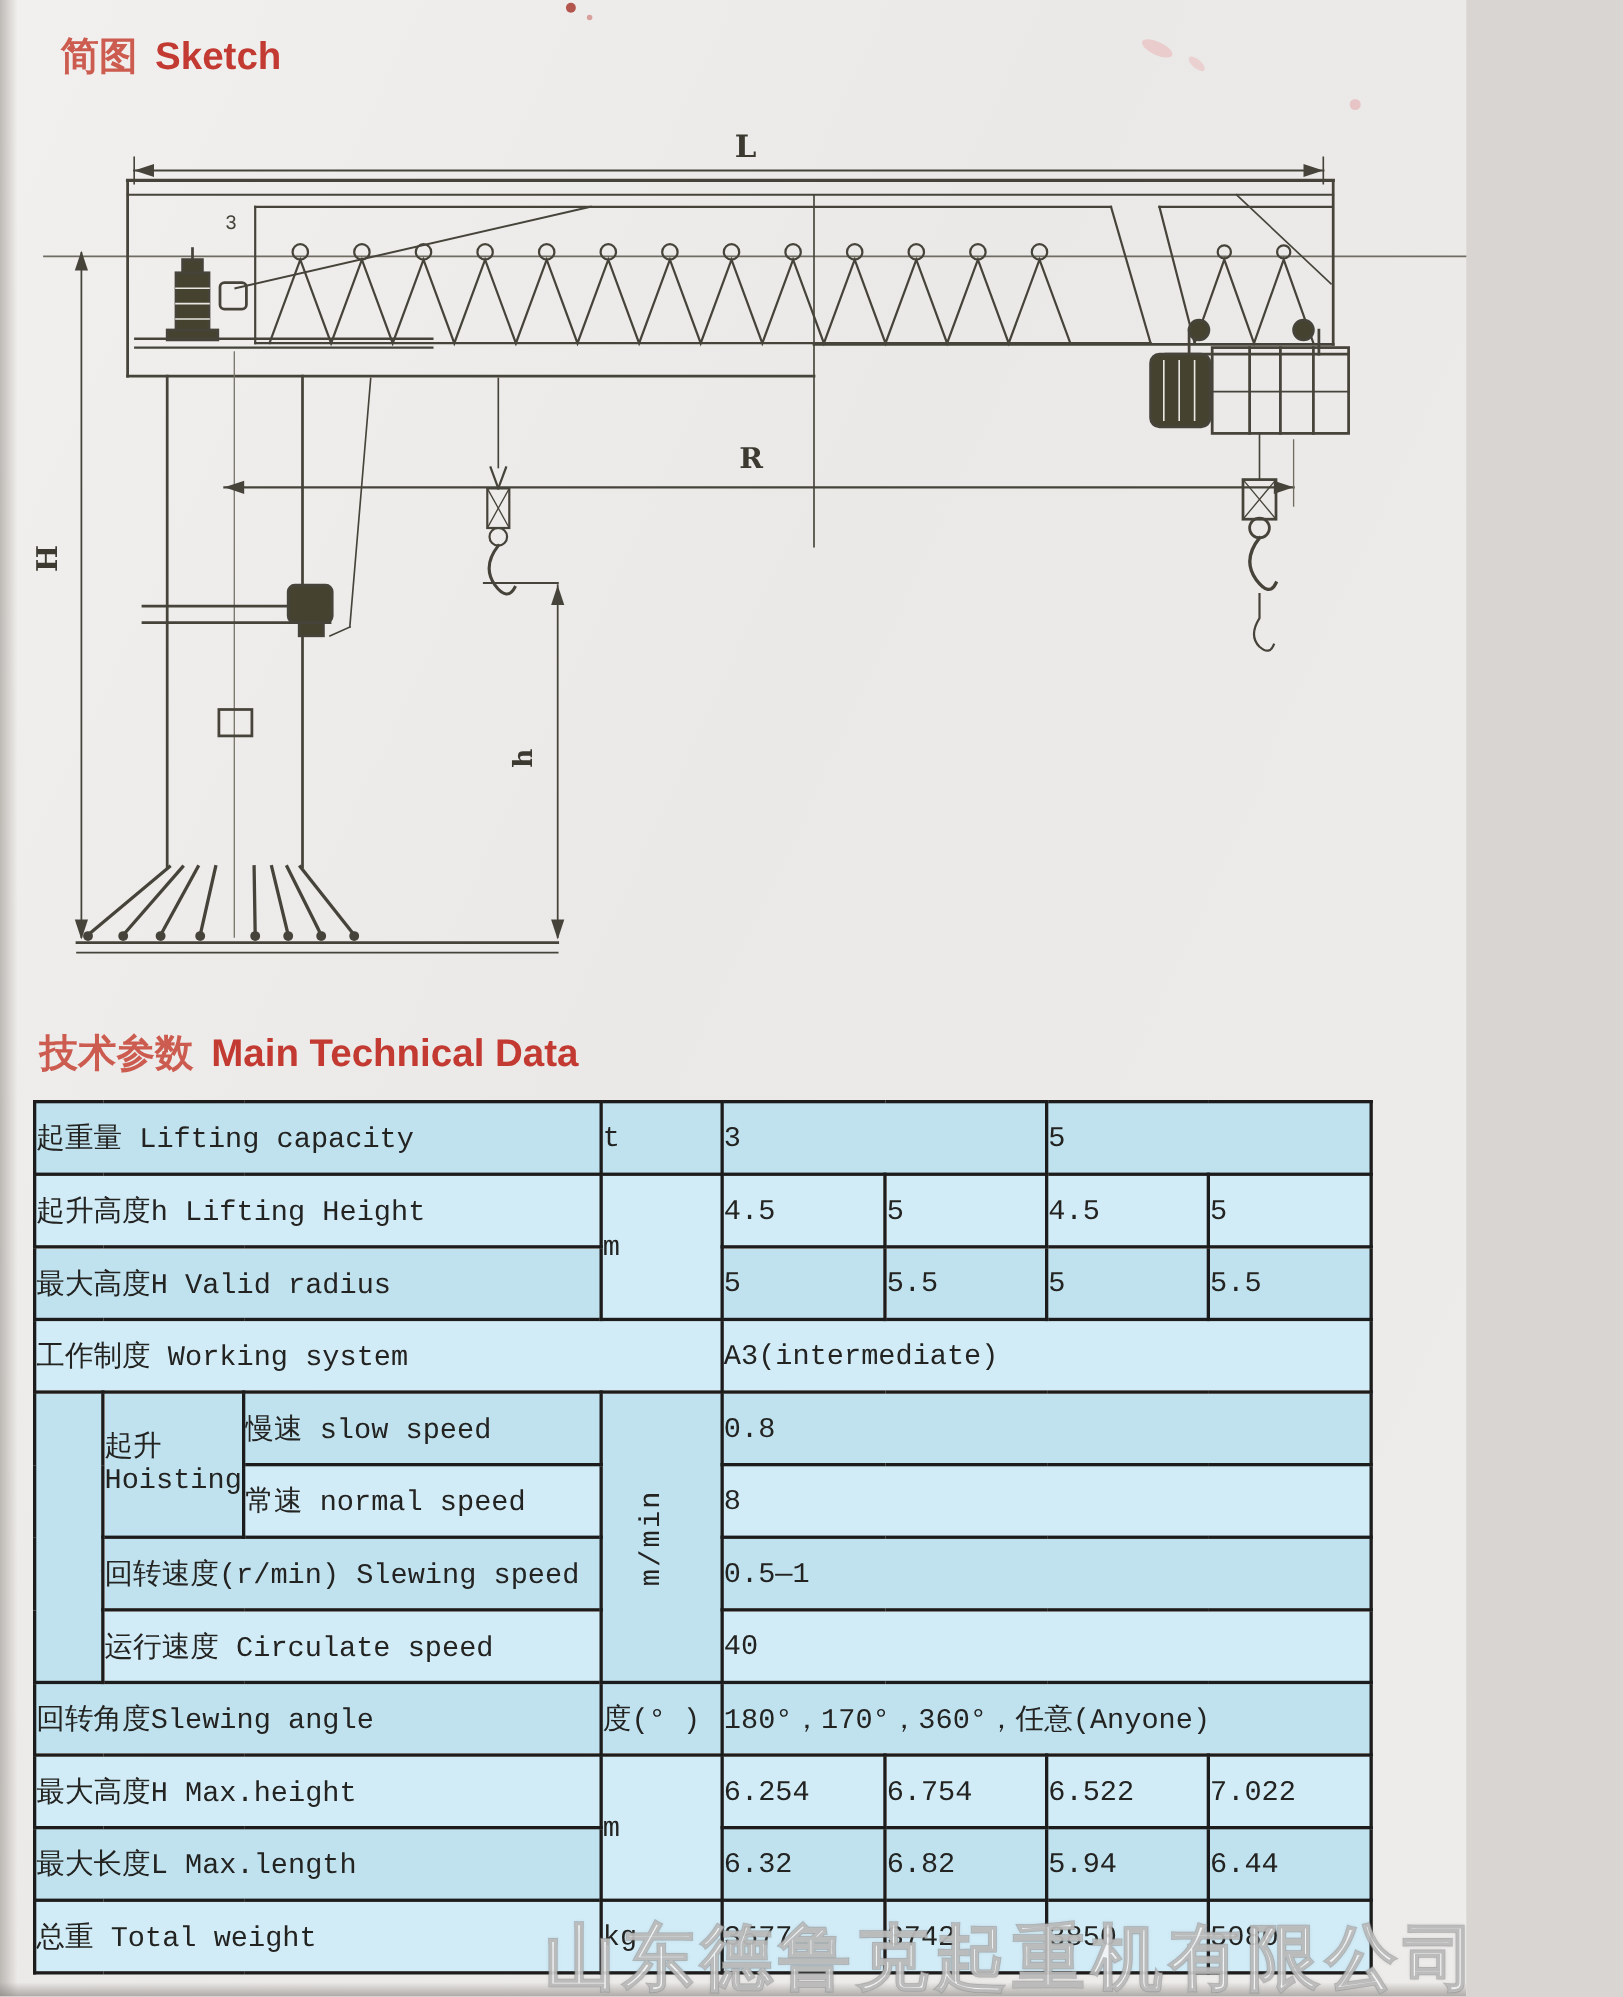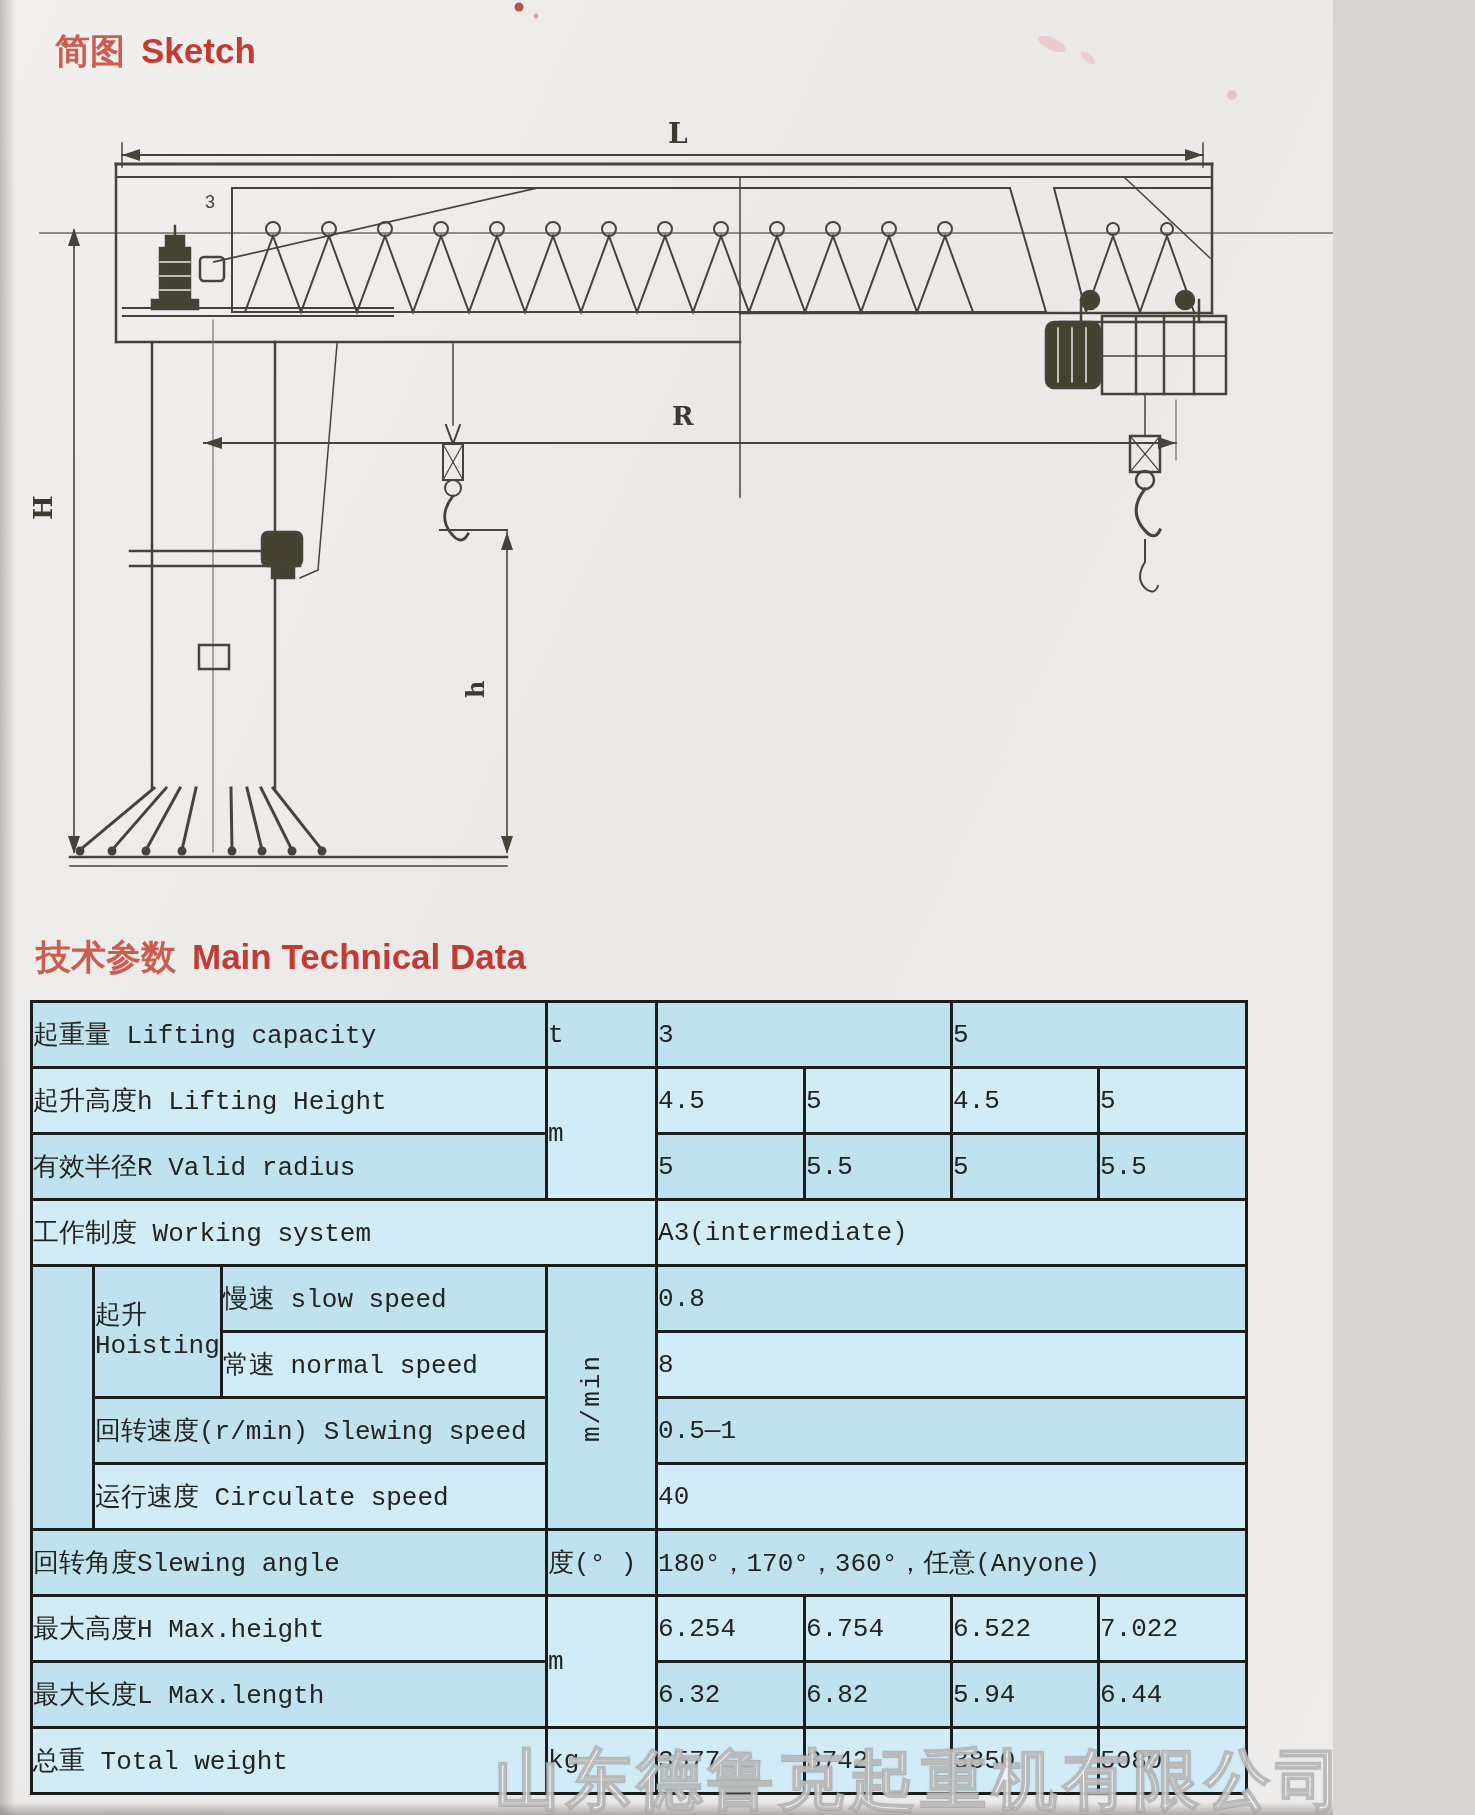--- a/index.html
+++ b/index.html
@@ -237,21 +237,21 @@
     </tr>
     <tr>
       <td colspan="3">起升高度h Lifting Height</td>
       <td rowspan="2">m</td>
       <td class="val">4.5</td>
       <td class="val">5</td>
       <td class="val">4.5</td>
       <td class="val">5</td>
     </tr>
     <tr>
-      <td colspan="3">有效半径R Valid radius</td>
+      <td colspan="3">最大高度H Valid radius</td>
       <td class="val">5</td>
       <td class="val">5.5</td>
       <td class="val">5</td>
       <td class="val">5.5</td>
     </tr>
     <tr>
       <td colspan="4">工作制度 Working system</td>
       <td colspan="4" class="val">A3(intermediate)</td>
     </tr>
     <tr>

